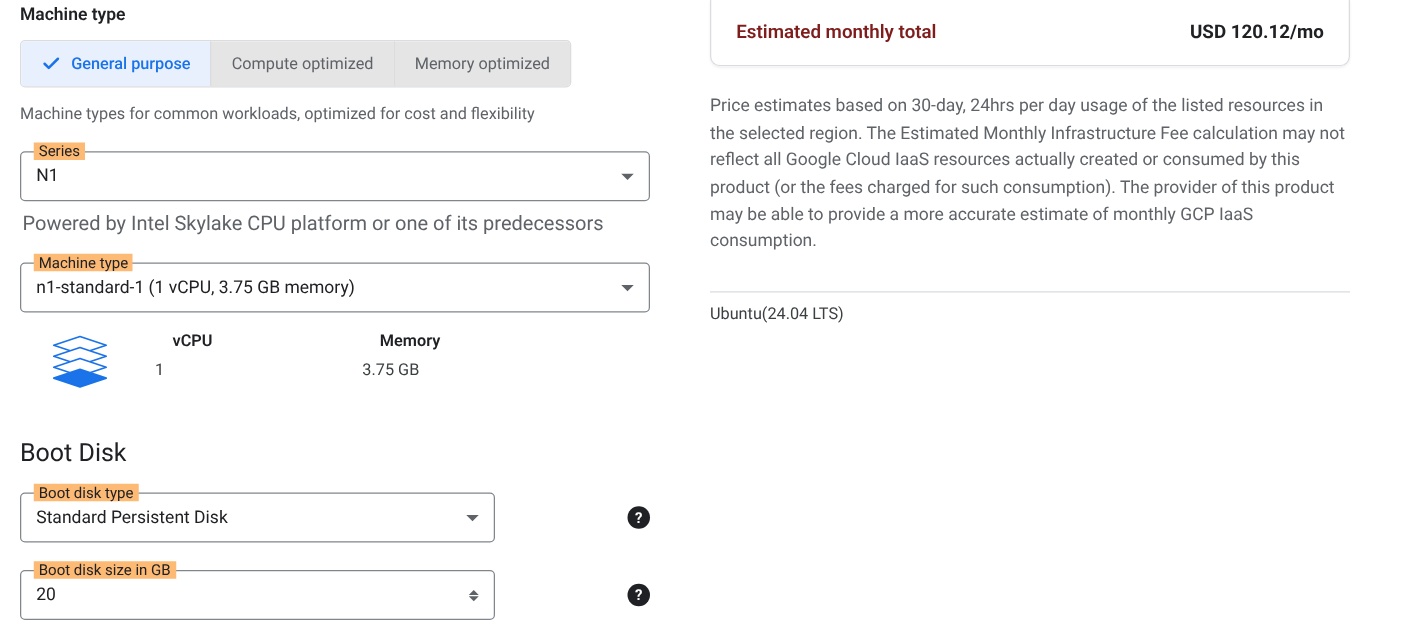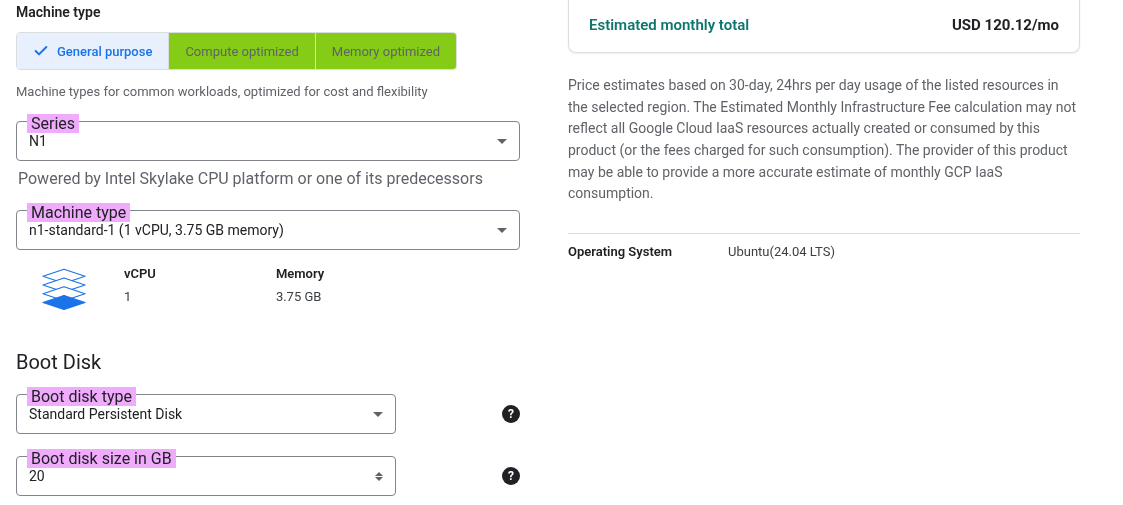--- a/index.html
+++ b/index.html
@@ -39,21 +39,21 @@
       width: fit-content;
     }
     .tab {
       padding: 10px 16px;
       font-size: 13px;
       color: #5f6368;
       cursor: pointer;
       display: flex;
       align-items: center;
       gap: 8px;
-      background: #84cc16;
+      background: #e5e5e5;
     }
     .tab + .tab { border-left: 1px solid #dadce0; }
     .tab.active {
       color: #1a73e8;
       background: #e8f0fe;
       font-weight: 500;
     }
     .tab-desc {
       font-size: 13px;
       color: #5f6368;
@@ -66,23 +66,23 @@
       height: 40px;
       display: flex;
       align-items: center;
       padding: 0 12px;
       margin-bottom: 8px;
     }
     .form-field-label {
       position: absolute;
       top: -8px;
       left: 10px;
-      background: #f0abfc;
+      background: #fdba74;
       padding: 0 4px;
-      font-size: 16px;
+      font-size: 12px;
       color: #202124;
       font-weight: 400;
     }
     .form-field-value {
       flex: 1;
       font-size: 14px;
       color: #202124;
       border: none;
       outline: none;
       background: transparent;
@@ -136,20 +136,21 @@
       display: flex;
       gap: 120px;
       padding-top: 2px;
     }
     .specs-col { }
     .specs-header {
       font-size: 13px;
       font-weight: 600;
       color: #202124;
       margin-bottom: 8px;
+      margin-left: 14px;
     }
     .specs-value {
       font-size: 13px;
       color: #3c4043;
     }
     .h2 {
       font-size: 20px;
       font-weight: 400;
       color: #202124;
       margin-bottom: 20px;
@@ -174,21 +175,21 @@
       padding: 16px 20px 18px 20px;
       box-shadow: 0 1px 2px rgba(60,64,67,0.08);
       display: flex;
       justify-content: space-between;
       align-items: center;
       margin-bottom: 22px;
     }
     .estimate-label {
       font-size: 15px;
       font-weight: 600;
-      color: #0f766e;
+      color: #7f1d1d;
     }
     .estimate-value {
       font-size: 15px;
       font-weight: 700;
       color: #202124;
     }
     .disclaimer {
       font-size: 14px;
       line-height: 1.55;
       color: #5f6368;
@@ -300,16 +301,15 @@
 
 <div class="right-col">
   <div class="estimate-card">
     <span class="estimate-label">Estimated monthly total</span>
     <span class="estimate-value">USD 120.12/mo</span>
   </div>
 
   <div class="disclaimer">Price estimates based on 30-day, 24hrs per day usage of the listed resources in the selected region. The Estimated Monthly Infrastructure Fee calculation may not reflect all Google Cloud IaaS resources actually created or consumed by this product (or the fees charged for such consumption). The provider of this product may be able to provide a more accurate estimate of monthly GCP IaaS consumption.</div>
 
   <div class="software-row">
-    <div class="software-key">Operating System</div>
     <div class="software-val">Ubuntu(24.04 LTS)</div>
   </div>
 </div>
 
 </body></html>

